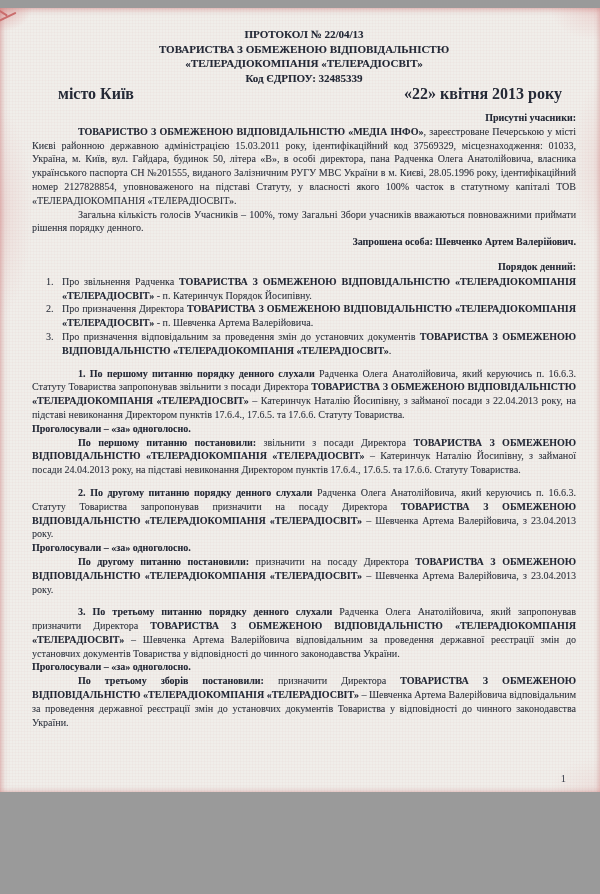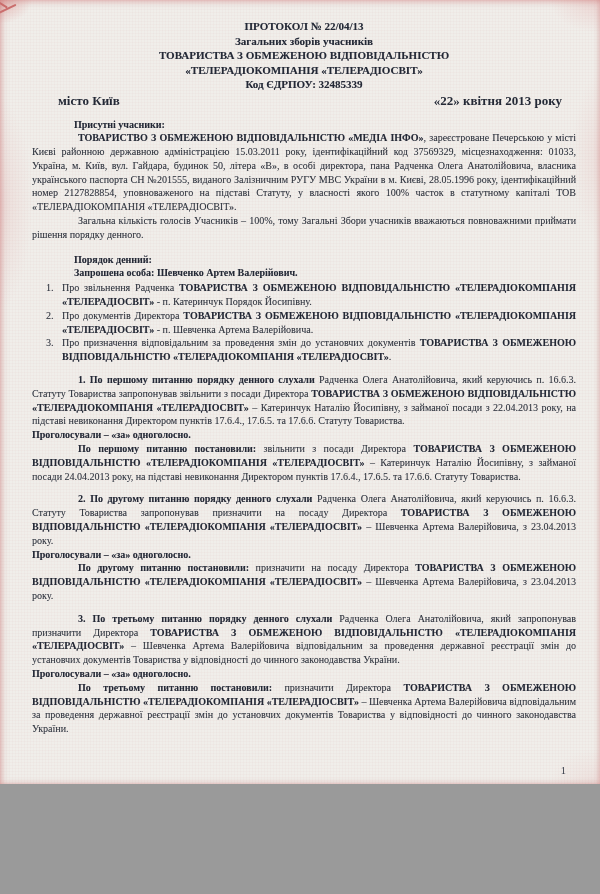--- a/index.html
+++ b/index.html
@@ -1,17 +1,17 @@
 <!DOCTYPE html>
 <html lang="uk"><head>
 <meta charset="utf-8">
 <style>
   html,body{margin:0;padding:0;background:#9a9a9a;}
   .page{
-    position:relative;width:600px;height:784px;margin:0 auto;overflow:hidden;
+    position:relative;width:600px;height:784px;margin:8px auto;overflow:hidden;
     background-image:
       radial-gradient(46px 34px at 0% 0%, rgba(205,85,85,.38), transparent 70%),
       radial-gradient(70px 46px at 100% 0%, rgba(226,160,160,.33), transparent 72%),
       radial-gradient(46px 150px at 0% 26%, rgba(222,155,155,.22), transparent 70%),
       radial-gradient(40px 120px at 100% 20%, rgba(222,155,155,.18), transparent 70%),
       radial-gradient(70px 50px at 100% 100%, rgba(222,160,160,.18), transparent 72%),
       repeating-linear-gradient(0deg, rgba(214,168,168,.065) 0 1px, transparent 1px 3px),
       repeating-linear-gradient(90deg, rgba(214,168,168,.065) 0 1px, transparent 1px 3px);
     background-color:#f0eeea;
     font-family:"Liberation Serif","DejaVu Serif",serif;
@@ -27,29 +27,29 @@
   }
   .pen-mark{position:absolute;left:-3px;top:2px;width:24px;height:12px;pointer-events:none;}
   .pen-mark i{display:block;position:absolute;background:#c24f4f;opacity:.75;border-radius:2px;}
   .pen-mark i:nth-child(1){width:20px;height:2px;transform:rotate(-26deg);left:0;top:6px;}
   .pen-mark i:nth-child(2){width:10px;height:2px;transform:rotate(32deg);left:1px;top:2px;}
 
   .content{position:absolute;left:0;top:0;right:0;padding:19px 24px 0 32px;}
   .b{font-weight:bold;color:#242936;}
   .tblock{text-align:center;font-size:11px;line-height:14.5px;font-weight:bold;color:#242936;
           text-shadow:.2px .2px .5px rgba(55,60,80,.35);}
-  .row-citydate{display:flex;justify-content:space-between;font-weight:bold;font-size:13px;
+  .row-citydate{display:flex;justify-content:space-between;font-weight:bold;font-size:16px;
           margin-top:2px;line-height:14px;color:#242936;}
   .row-citydate .city{margin-left:26px;}
   .row-citydate .date{margin-right:14px;text-align:right;}
 
   p{margin:0;font-size:10px;line-height:13.8px;text-align:justify;
     text-shadow:.2px .2px .5px rgba(55,60,80,.3);}
   p.ind{text-indent:46px;}
-  p.lbl{text-indent:42px;text-align:left;}
+  p.lbl{text-indent:42px;text-align:right;}
   .mt1{margin-top:10px;} .mt2{margin-top:11px;} .mt3{margin-top:9px;}
   .voted{text-align:left;font-weight:bold;color:#242936;text-indent:0;}
 
   .agenda{margin-top:1px;}
   .li{display:flex;margin-left:14px;font-size:10px;line-height:13.8px;
       text-shadow:.2px .2px .5px rgba(55,60,80,.3);}
   .li .num{flex:0 0 16px;}
   .li .litext{flex:1;text-align:justify;}
 
   .sig-label{position:absolute;left:57px;top:793px;font-size:10.5px;font-weight:bold;color:#242936;}
@@ -67,67 +67,66 @@
 <div class="page">
   <div class="pen-mark">
       <i></i>
       <i></i>
     </div>
 
   <div class="content">
 
     <div class="tblock">
       <div>ПРОТОКОЛ № 22/04/13</div>
-      <div>Загальних зборів учасників</div>
       <div>ТОВАРИСТВА З ОБМЕЖЕНОЮ ВІДПОВІДАЛЬНІСТЮ</div>
       <div>«ТЕЛЕРАДІОКОМПАНІЯ «ТЕЛЕРАДІОСВІТ»</div>
       <div>Код ЄДРПОУ: 32485339</div>
     </div>
 
     <div class="row-citydate">
       <span class="city">місто Київ</span>
       <span class="date">«22» квітня 2013 року</span>
     </div>
 
     <p class="lbl b mt1">Присутні учасники:</p>
 
     <p class="ind"><span class="b">ТОВАРИСТВО З ОБМЕЖЕНОЮ ВІДПОВІДАЛЬНІСТЮ «МЕДІА ІНФО»</span><span>, зареєстроване Печерською у місті Києві районною державною адміністрацією 15.03.2011 року, ідентифікаційний код 37569329, місцезнаходження: 01033, Україна, м. Київ, вул. Гайдара, будинок 50, літера «В», в особі директора, пана Радченка Олега Анатолійовича, власника українського паспорта СН №201555, виданого Залізничним РУГУ МВС України в м. Києві, 28.05.1996 року, ідентифікаційний номер 2127828854, уповноваженого на підставі Статуту, у власності якого 100% часток в статутному капіталі ТОВ «ТЕЛЕРАДІОКОМПАНІЯ «ТЕЛЕРАДІОСВІТ».</span></p>
 
     <p class="ind">Загальна кількість голосів Учасників – 100%, тому Загальні Збори учасників вважаються повноважними приймати рішення порядку денного.</p>
 
+    <p class="lbl b">Запрошена особа: Шевченко Артем Валерійович.</p>
+
     <p class="lbl b mt2">Порядок денний:</p>
-
-    <p class="lbl b">Запрошена особа: Шевченко Артем Валерійович.</p>
 
     <div class="agenda">
       <div class="li">
         <span class="num">1.</span>
         <span class="litext"><span>Про звільнення Радченка </span><span class="b">ТОВАРИСТВА З ОБМЕЖЕНОЮ ВІДПОВІДАЛЬНІСТЮ «ТЕЛЕРАДІОКОМПАНІЯ «ТЕЛЕРАДІОСВІТ»</span><span> - п. Катеринчук Порядок Йосипівну.</span></span>
       </div>
       <div class="li">
         <span class="num">2.</span>
-        <span class="litext"><span>Про документів Директора </span><span class="b">ТОВАРИСТВА З ОБМЕЖЕНОЮ ВІДПОВІДАЛЬНІСТЮ «ТЕЛЕРАДІОКОМПАНІЯ «ТЕЛЕРАДІОСВІТ»</span><span> - п. Шевченка Артема Валерійовича.</span></span>
+        <span class="litext"><span>Про призначення Директора </span><span class="b">ТОВАРИСТВА З ОБМЕЖЕНОЮ ВІДПОВІДАЛЬНІСТЮ «ТЕЛЕРАДІОКОМПАНІЯ «ТЕЛЕРАДІОСВІТ»</span><span> - п. Шевченка Артема Валерійовича.</span></span>
       </div>
       <div class="li">
         <span class="num">3.</span>
         <span class="litext"><span>Про призначення відповідальним за проведення змін до установчих документів </span><span class="b">ТОВАРИСТВА З ОБМЕЖЕНОЮ ВІДПОВІДАЛЬНІСТЮ «ТЕЛЕРАДІОКОМПАНІЯ «ТЕЛЕРАДІОСВІТ»</span><span>.</span></span>
       </div>
     </div>
 
     <p class="ind mt3"><span class="b">1. По першому питанню порядку денного слухали</span><span> Радченка Олега Анатолійовича, який керуючись п. 16.6.3. Статуту Товариства запропонував звільнити з посади Директора </span><span class="b">ТОВАРИСТВА З ОБМЕЖЕНОЮ ВІДПОВІДАЛЬНІСТЮ «ТЕЛЕРАДІОКОМПАНІЯ «ТЕЛЕРАДІОСВІТ»</span><span> – Катеринчук Наталію Йосипівну, з займаної посади з 22.04.2013 року, на підставі невиконання Директором пунктів 17.6.4., 17.6.5. та 17.6.6. Статуту Товариства.</span></p>
     <p class="voted">Проголосували – «за» одноголосно.</p>
     <p class="ind"><span class="b">По першому питанню постановили:</span><span> звільнити з посади Директора </span><span class="b">ТОВАРИСТВА З ОБМЕЖЕНОЮ ВІДПОВІДАЛЬНІСТЮ «ТЕЛЕРАДІОКОМПАНІЯ «ТЕЛЕРАДІОСВІТ»</span><span> – Катеринчук Наталію Йосипівну, з займаної посади 24.04.2013 року, на підставі невиконання Директором пунктів 17.6.4., 17.6.5. та 17.6.6. Статуту Товариства.</span></p>
 
     <p class="ind mt3"><span class="b">2. По другому питанню порядку денного слухали</span><span> Радченка Олега Анатолійовича, який керуючись п. 16.6.3. Статуту Товариства запропонував призначити на посаду Директора </span><span class="b">ТОВАРИСТВА З ОБМЕЖЕНОЮ ВІДПОВІДАЛЬНІСТЮ «ТЕЛЕРАДІОКОМПАНІЯ «ТЕЛЕРАДІОСВІТ»</span><span> – Шевченка Артема Валерійовича, з 23.04.2013 року.</span></p>
     <p class="voted">Проголосували – «за» одноголосно.</p>
     <p class="ind"><span class="b">По другому питанню постановили:</span><span> призначити на посаду Директора </span><span class="b">ТОВАРИСТВА З ОБМЕЖЕНОЮ ВІДПОВІДАЛЬНІСТЮ «ТЕЛЕРАДІОКОМПАНІЯ «ТЕЛЕРАДІОСВІТ»</span><span> – Шевченка Артема Валерійовича, з 23.04.2013 року.</span></p>
 
     <p class="ind mt3"><span class="b">3. По третьому питанню порядку денного слухали</span><span> Радченка Олега Анатолійовича, який запропонував призначити Директора </span><span class="b">ТОВАРИСТВА З ОБМЕЖЕНОЮ ВІДПОВІДАЛЬНІСТЮ «ТЕЛЕРАДІОКОМПАНІЯ «ТЕЛЕРАДІОСВІТ»</span><span> – Шевченка Артема Валерійовича відповідальним за проведення державної реєстрації змін до установчих документів Товариства у відповідності до чинного законодавства України.</span></p>
     <p class="voted">Проголосували – «за» одноголосно.</p>
-    <p class="ind"><span class="b">По третьому питанню постановили:</span><span> призначити Директора </span><span class="b">ТОВАРИСТВА З ОБМЕЖЕНОЮ ВІДПОВІДАЛЬНІСТЮ «ТЕЛЕРАДІОКОМПАНІЯ «ТЕЛЕРАДІОСВІТ»</span><span> – Шевченка Артема Валерійовича відповідальним за проведення державної реєстрації змін до установчих документів Товариства у відповідності до чинного законодавства України.</span></p>
+    <p class="ind"><span class="b">По третьому зборів постановили:</span><span> призначити Директора </span><span class="b">ТОВАРИСТВА З ОБМЕЖЕНОЮ ВІДПОВІДАЛЬНІСТЮ «ТЕЛЕРАДІОКОМПАНІЯ «ТЕЛЕРАДІОСВІТ»</span><span> – Шевченка Артема Валерійовича відповідальним за проведення державної реєстрації змін до установчих документів Товариства у відповідності до чинного законодавства України.</span></p>
   </div>
 
   <div class="sig-label">Підписи:</div>
 
   <svg class="stamp" viewBox="0 0 106 100" xmlns="http://www.w3.org/2000/svg">
     <g fill="none" stroke="#5f82c4">
       <circle cx="49" cy="50" r="45" stroke-width="2"></circle>
       <circle cx="49" cy="50" r="42.5" stroke-width=".8"></circle>
       <circle cx="49" cy="50" r="31" stroke-width="1"></circle>
     </g>

